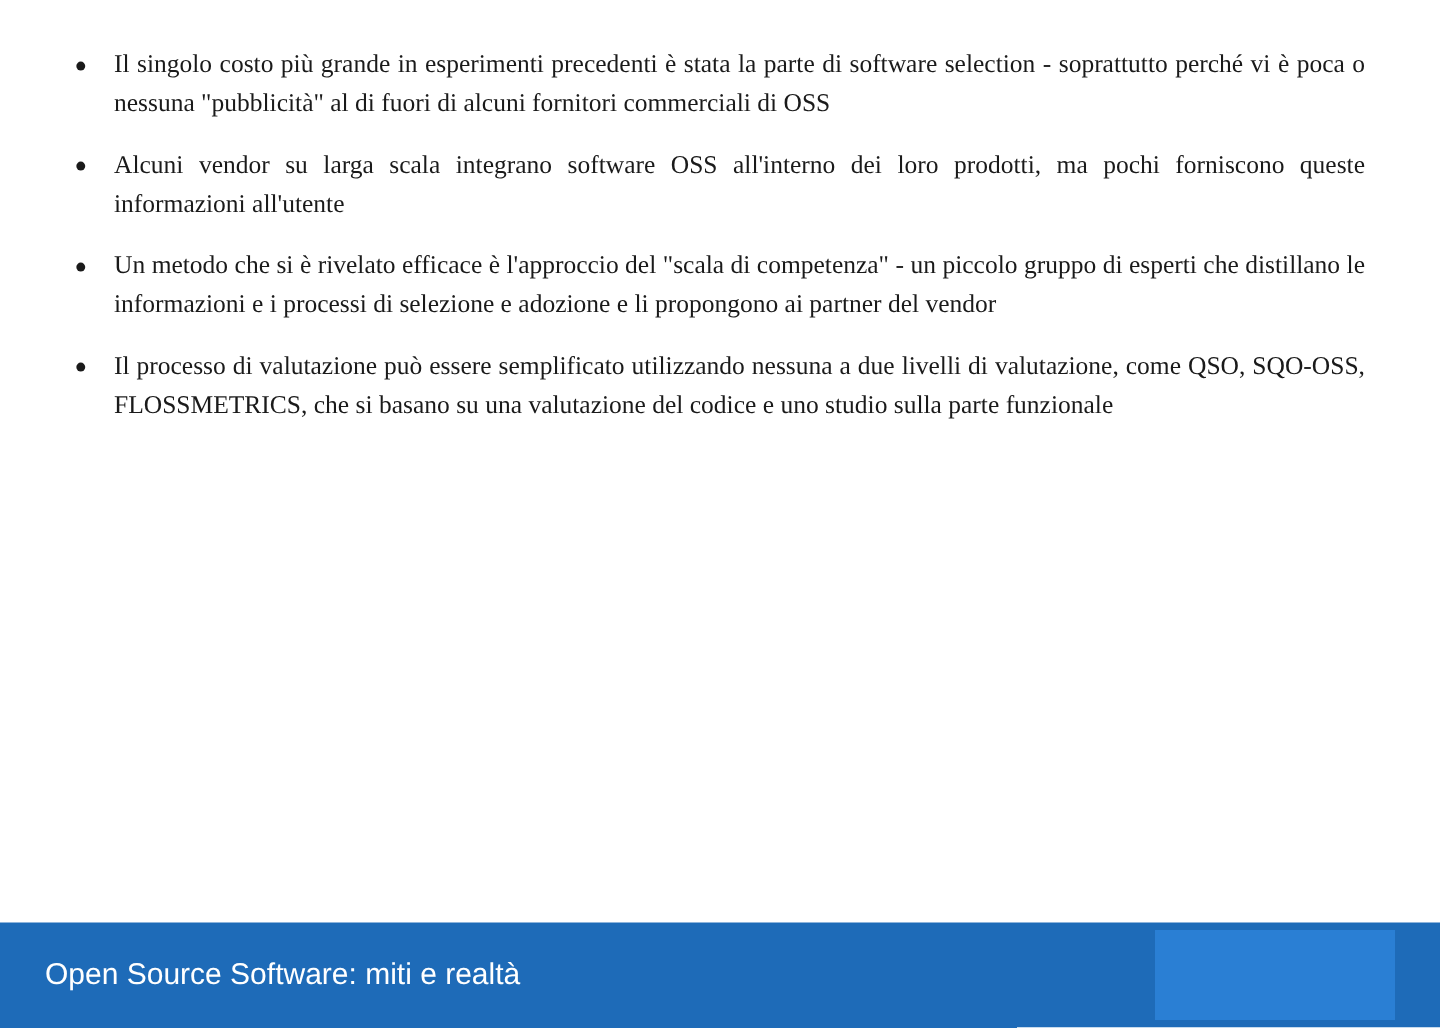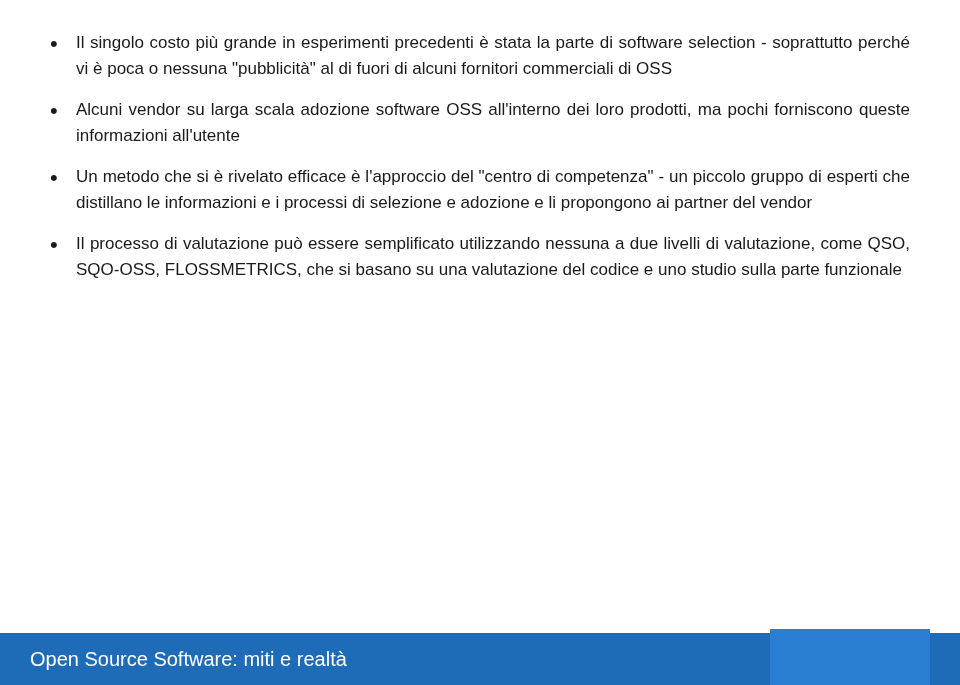--- a/index.html
+++ b/index.html
@@ -51,24 +51,25 @@
     .bullet-list > li .bullet-dot {
       min-width: 20px;
       font-size: 22px;
       line-height: 1.3;
       margin-right: 6px;
       color: #1a1a1a;
     }
 
     .bullet-list > li .bullet-text {
       flex: 1;
+      font-family: Liberation Serif, serif;
     }
 
     .slide-footer {
-      height: 52px;
+      height: 70px;
       background: #1e6bb8;
       display: flex;
       align-items: center;
       padding: 0 30px;
       flex-shrink: 0;
     }
 
     .footer-title {
       color: #ffffff;
       font-size: 20px;
@@ -88,25 +89,25 @@
 
 <div class="slide-container">
   <div class="slide-content">
     <ul class="bullet-list">
       <li>
         <span class="bullet-dot">•</span>
         <span class="bullet-text">Il singolo costo più grande in esperimenti precedenti è stata la parte di software selection - soprattutto perché vi è poca o nessuna "pubblicità" al di fuori di alcuni fornitori commerciali di OSS</span>
       </li>
       <li>
         <span class="bullet-dot">•</span>
-        <span class="bullet-text">Alcuni vendor su larga scala adozione software OSS all'interno dei loro prodotti, ma pochi forniscono queste informazioni all'utente</span>
+        <span class="bullet-text">Alcuni vendor su larga scala integrano software OSS all'interno dei loro prodotti, ma pochi forniscono queste informazioni all'utente</span>
       </li>
       <li>
         <span class="bullet-dot">•</span>
-        <span class="bullet-text">Un metodo che si è rivelato efficace è l'approccio del "centro di competenza" - un piccolo gruppo di esperti che distillano le informazioni e i processi di selezione e adozione e li propongono ai partner del vendor</span>
+        <span class="bullet-text">Un metodo che si è rivelato efficace è l'approccio del "scala di competenza" - un piccolo gruppo di esperti che distillano le informazioni e i processi di selezione e adozione e li propongono ai partner del vendor</span>
       </li>
       <li>
         <span class="bullet-dot">•</span>
         <span class="bullet-text">Il processo di valutazione può essere semplificato utilizzando nessuna a due livelli di valutazione, come QSO, SQO-OSS, FLOSSMETRICS, che si basano su una valutazione del codice e uno studio sulla parte funzionale</span>
       </li>
     </ul>
   </div>
 
   <div class="slide-footer">
     <span class="footer-title">Open Source Software: miti e realtà</span>

